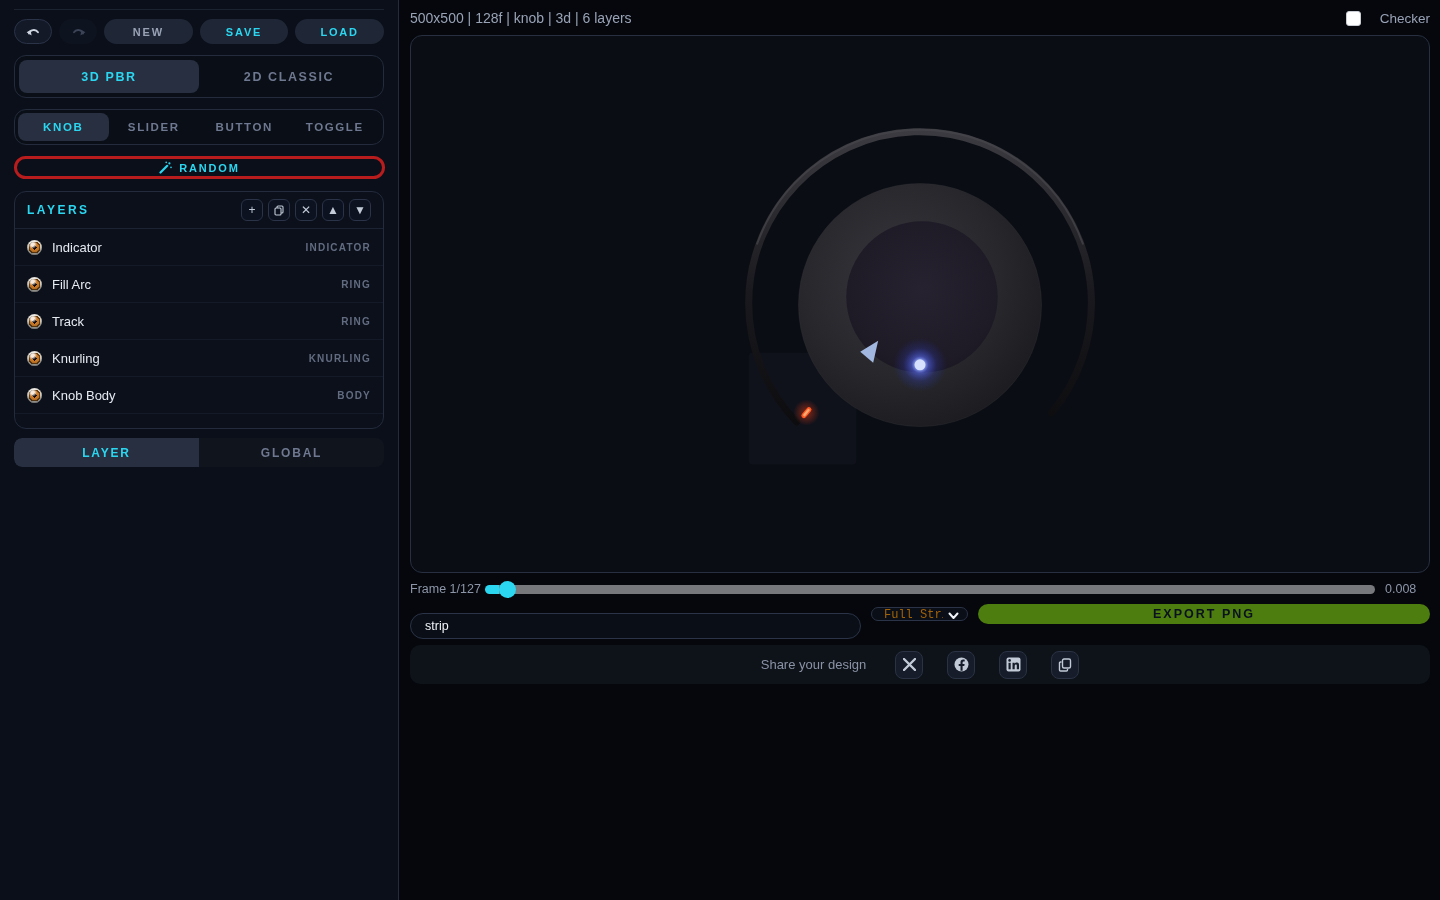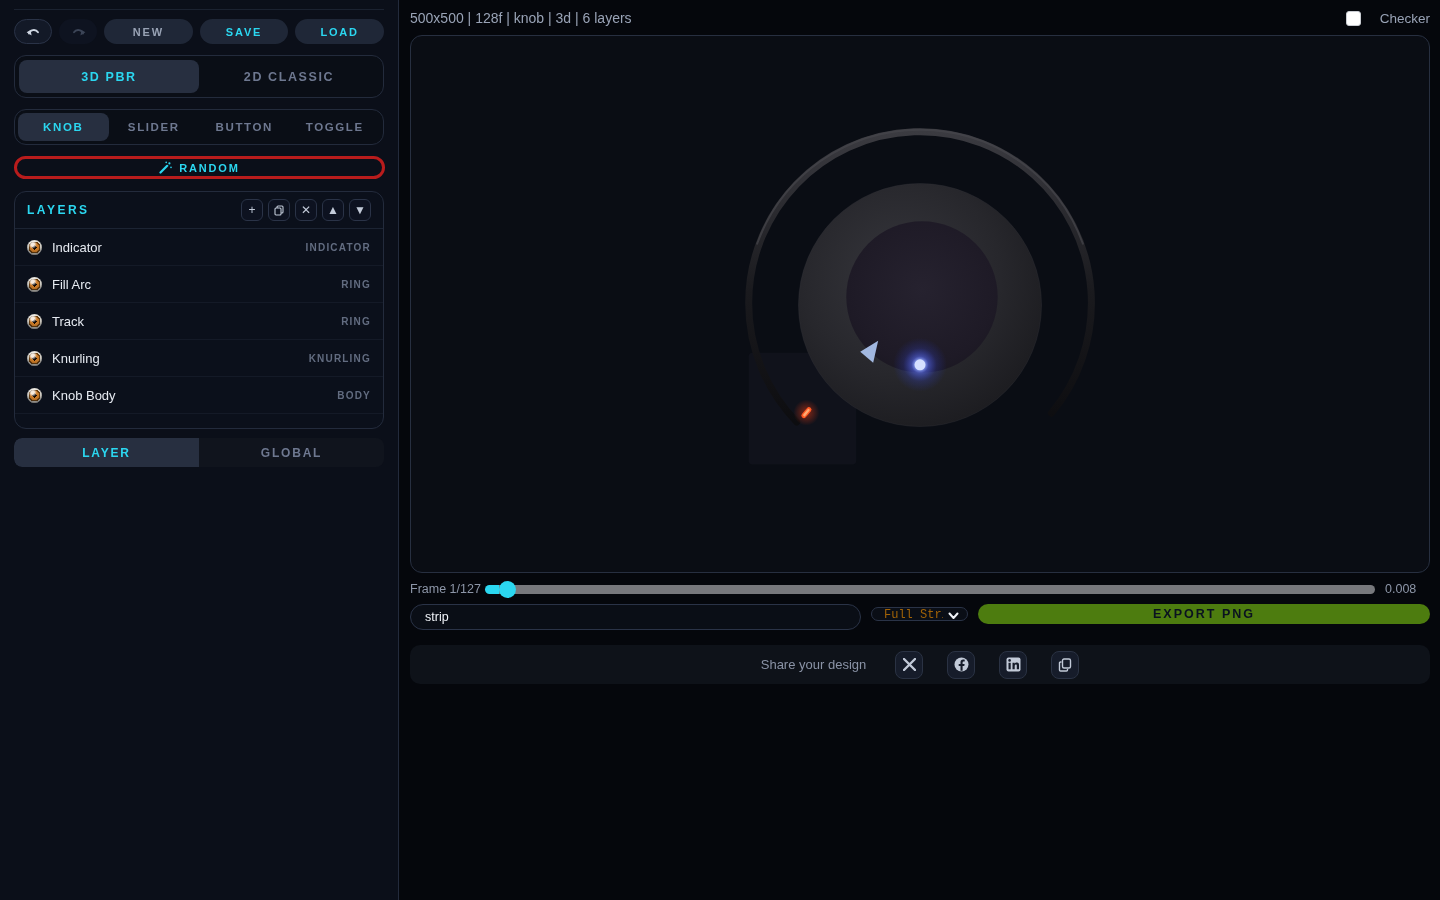--- a/index.html
+++ b/index.html
@@ -89,21 +89,21 @@
   input[type=range]::-webkit-slider-runnable-track { height:9px; border-radius:5px;
       background:linear-gradient(to right, #2bd7f0 0 14px, #77787c 14px); }
   input[type=range]::-webkit-slider-thumb { -webkit-appearance:none; width:17px; height:17px; border-radius:50%;
       background:#2bd7f0; margin-top:-4px; border:none; }
   input[type=range]::-moz-range-track { height:9px; border-radius:5px; background:#77787c; }
   input[type=range]::-moz-range-thumb { width:17px; height:17px; border-radius:50%; background:#2bd7f0; border:none; }
 
   .export-row { position:absolute; left:0; top:604px; width:1020px; height:26px; display:flex; gap:10px; }
   .filename-input { flex:1; height:26px; background:#0a0e16; border:1px solid #2a3347; border-radius:13px;
                     color:#f0f3f8; font-size:12.5px; padding:0 14px; outline:none;
-                    font-family:"Liberation Sans",sans-serif; }
+                    font-family:"Liberation Sans",sans-serif;margin-top:9px; }
   .select-wrap { position:relative; width:97px; }
   .format-select { width:97px; height:14px; appearance:none; -webkit-appearance:none;
                    background:#0a0e16; border:1px solid #2a3347; border-radius:13px; color:#a16207;
                    font-size:12px; padding:0 24px 0 12px; cursor:pointer;
                    font-family:Liberation Mono, monospace; }
   .select-chevron { position:absolute; right:9px; top:8px; pointer-events:none; }
   .export-btn { width:452px; height:20px; border:none; border-radius:14px; background:#4d7c0f;
                 color:#0a1220; font-size:12.5px; font-weight:800; letter-spacing:2px; cursor:pointer;
                 font-family:"Liberation Sans",sans-serif; }
 

